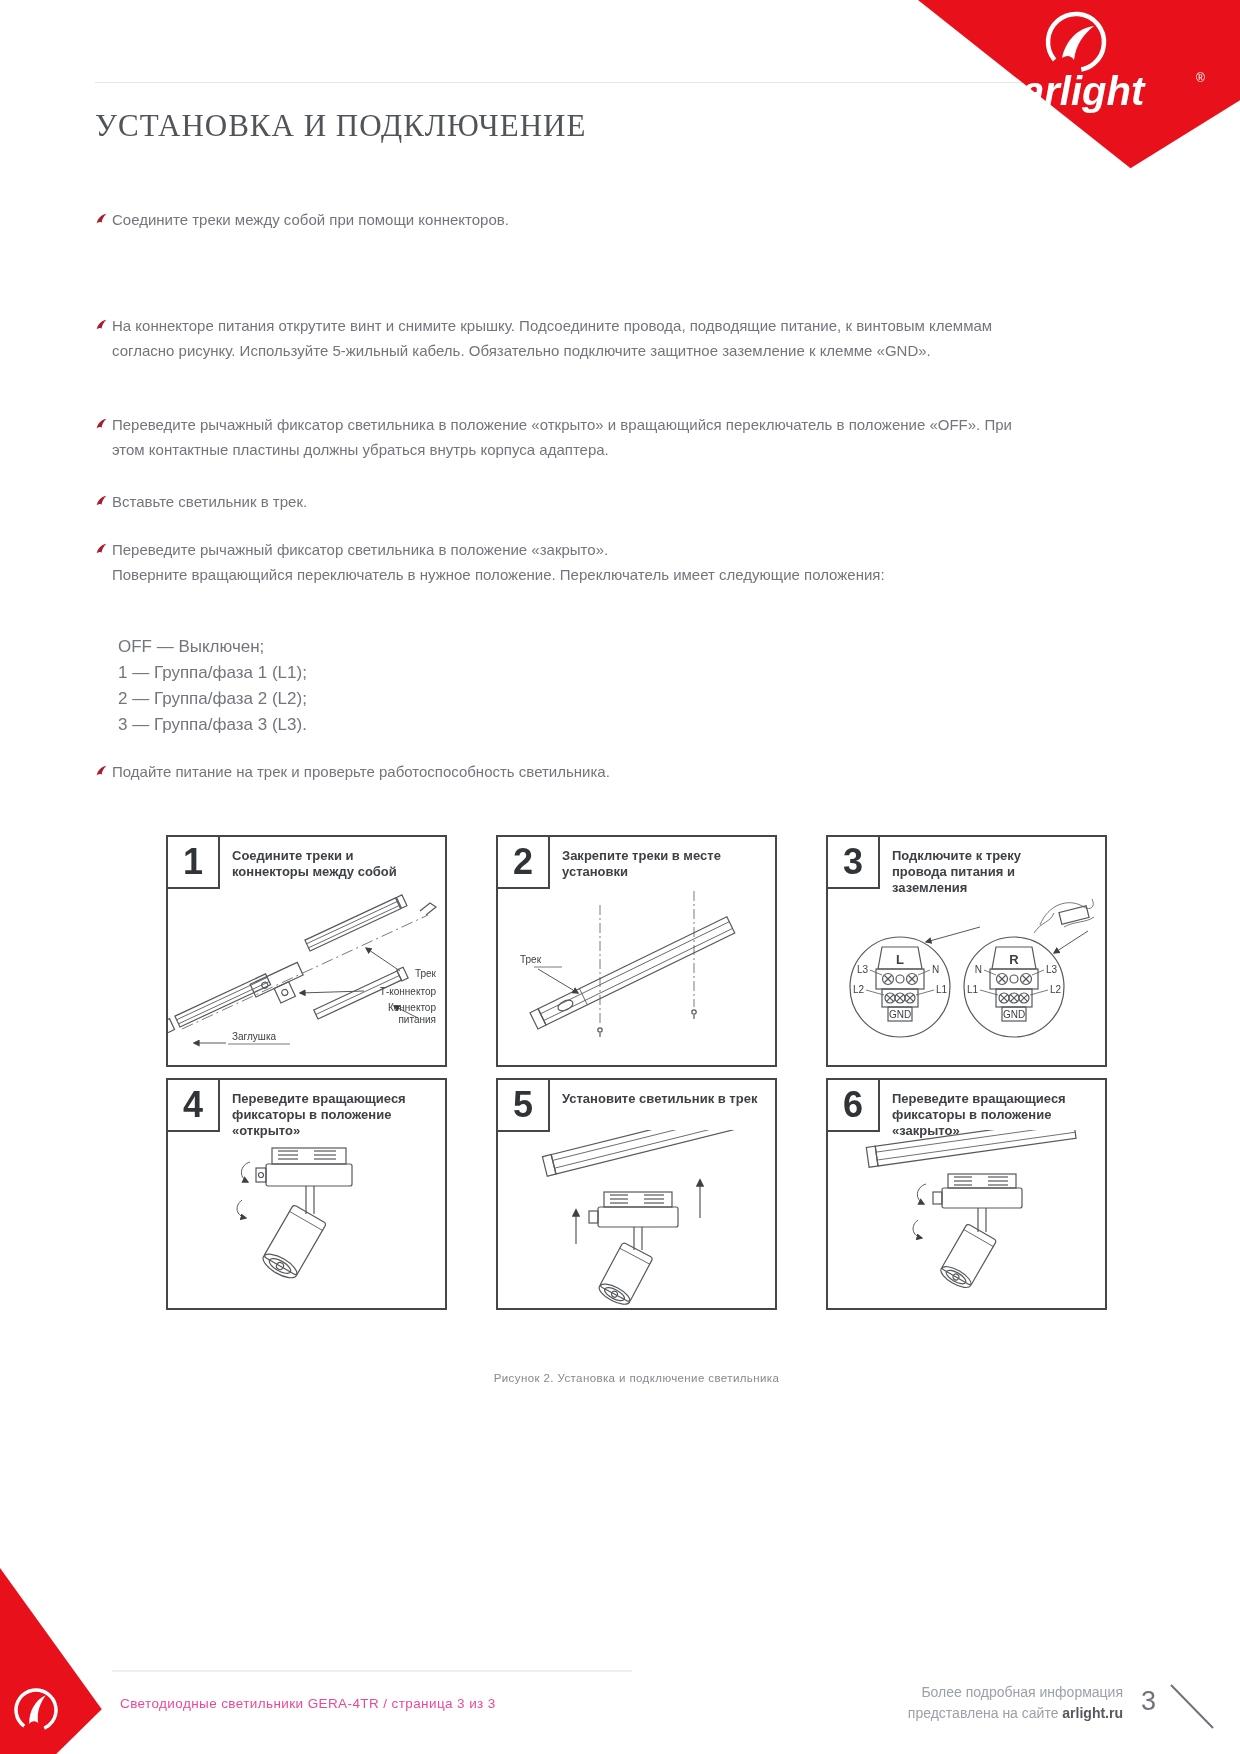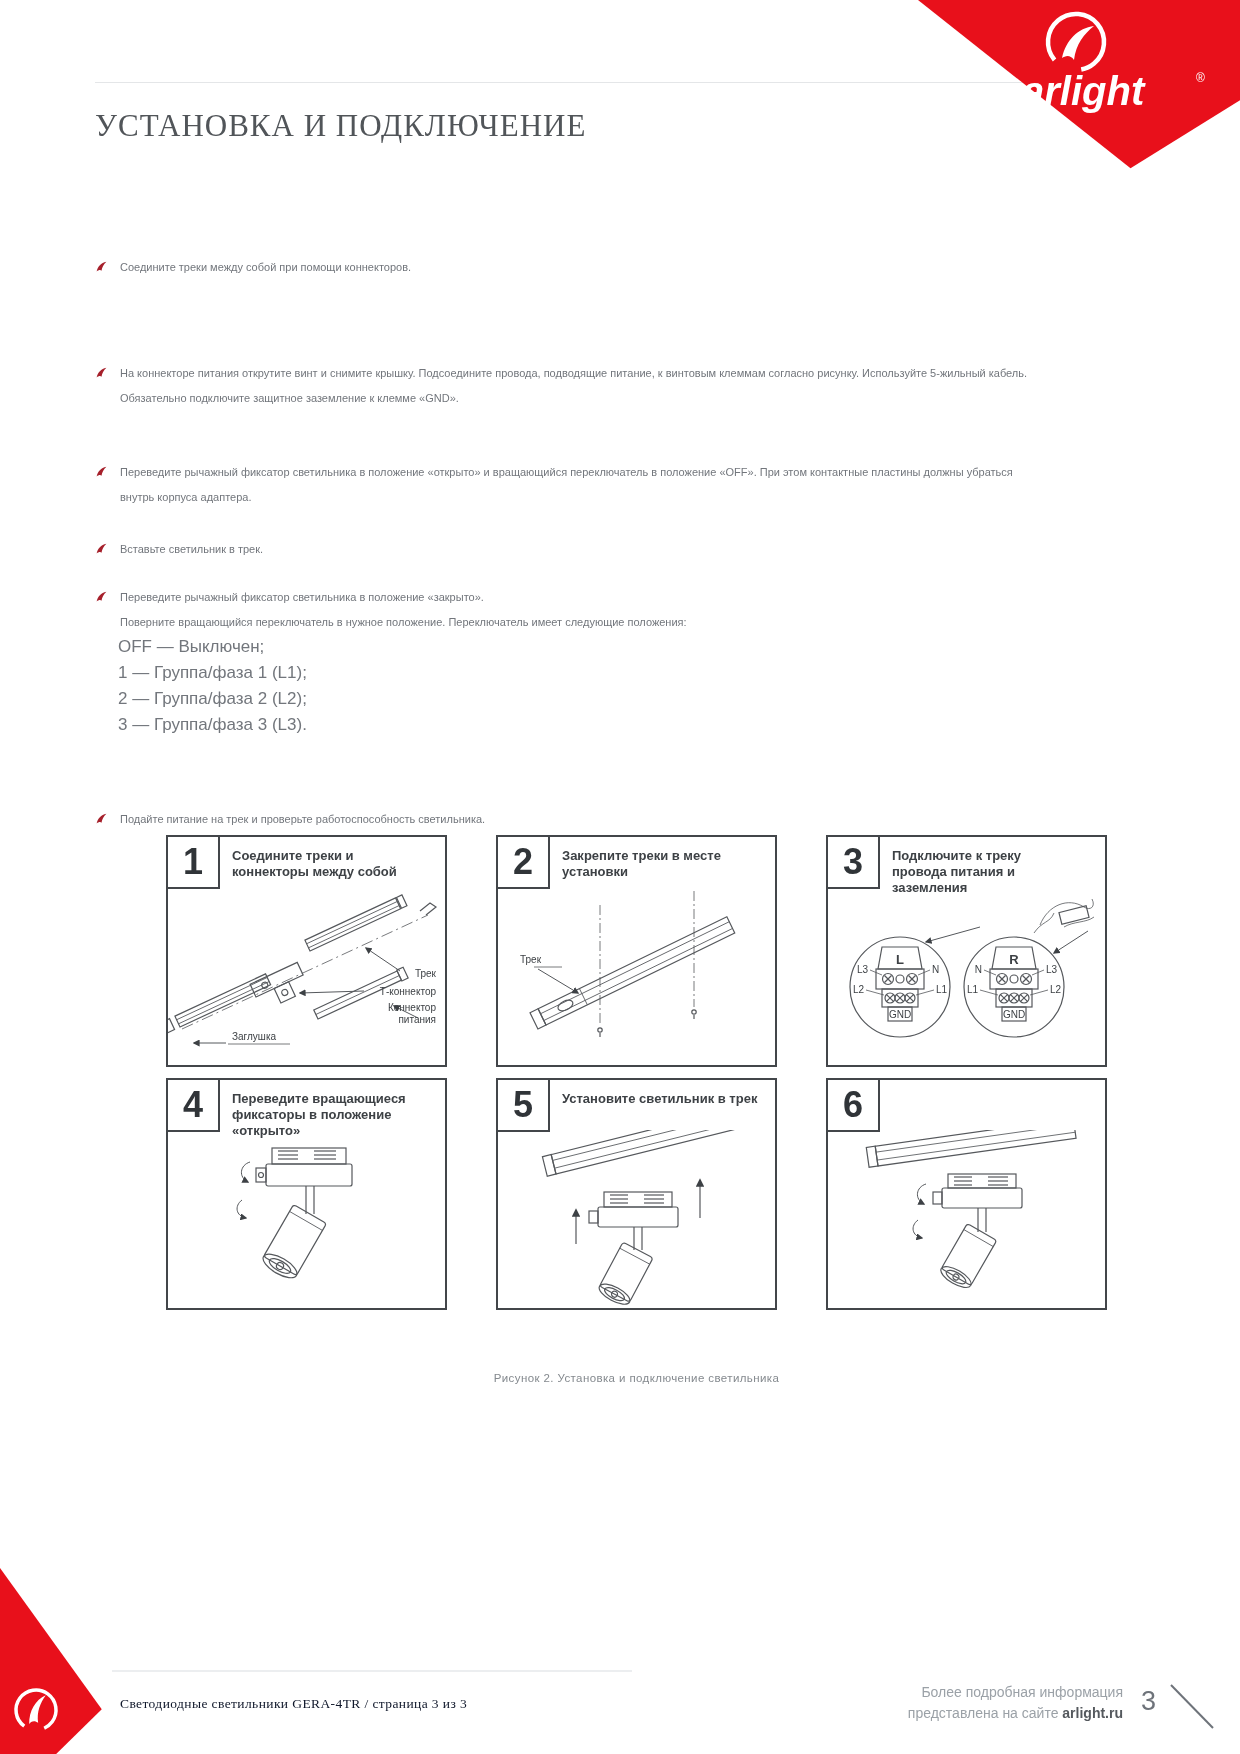--- a/index.html
+++ b/index.html
@@ -17,22 +17,22 @@
   .corner-tr{position:absolute;top:0;right:0;width:322px;height:170px;background:var(--red);
              clip-path:polygon(0 0,100% 0,100% 59%,66% 99%);}
   .corner-bl{position:absolute;left:0;bottom:0;width:106px;height:186px;background:var(--red);
              clip-path:polygon(0 0,96% 76%,53% 100%,0 100%);}
   .logo-tr{position:absolute;top:6px;right:16px;}
   .logo-bl{position:absolute;left:10px;bottom:18px;transform:rotate(-14deg);}
   .logo-word{font-style:italic;font-weight:bold;fill:#fff;}
 
   
   .title{position:absolute;left:95px;top:108px;font-size:31px;letter-spacing:1px;color:#515559;font-family:Liberation Serif, serif;}
-  .bullet{position:absolute;left:95px;width:945px;display:flex;gap:12px;
-          font-size:11px;line-height:25px;color:var(--body);margin-top:48px;}
+  .bullet{position:absolute;left:95px;width:945px;display:flex;gap:4px;
+          font-size:15px;line-height:25px;color:var(--body);}
   .bullet .mark{flex:0 0 13px;padding-top:5px;}
   .plainline{position:absolute;left:118px;font-size:17px;line-height:25px;color:var(--body);}
 
   
   .figure{position:absolute;left:166px;top:835px;width:941px;height:475px;}
   .step{position:absolute;width:281px;height:232px;border:2px solid #43464a;box-sizing:border-box;background:#fff;}
   .step-num{position:absolute;top:-2px;left:-2px;width:54px;height:54px;box-sizing:border-box;
             border:2px solid #43464a;background:#fff;display:flex;align-items:center;justify-content:center;
             font-size:36px;font-weight:bold;color:#303438;}
   .step-title{position:absolute;left:64px;top:11px;font-size:13px;font-weight:bold;
@@ -42,21 +42,21 @@
       stroke:#55585c;fill:none;stroke-width:1.2;}
   .art text{stroke:none;fill:var(--ink);font-size:10px;font-family:"Liberation Sans",sans-serif;}
   .art .bold{font-weight:bold;font-size:13px;}
   .art .thin{stroke-width:.8;}
   .art .lead{stroke-width:1;}
   .caption{position:absolute;left:166px;top:1372px;width:941px;text-align:center;
            font-size:11.5px;letter-spacing:.4px;color:#84898e;}
 
   
   .footline{position:absolute;left:112px;top:1670px;width:520px;height:2px;background:#eceef0;}
-  .foot-left{position:absolute;left:120px;top:1696px;font-size:13.5px;letter-spacing:.4px;color:#0f172a;font-family:Liberation Serif, serif;}
+  .foot-left{position:absolute;left:120px;top:1696px;font-size:13.5px;letter-spacing:.4px;color:#ec4899;}
   .foot-right{position:absolute;right:117px;top:1682px;text-align:right;font-size:14px;
               line-height:21px;color:#9ba1a7;}
   .foot-right b{color:#55595e;}
   .page-num{position:absolute;left:1141px;top:1686px;font-size:27px;color:#6e737a;}
 </style>
 </head>
 <body>
 
 <svg width="0" height="0" style="position:absolute">
   <defs>
@@ -346,20 +346,21 @@
             <ellipse cx="0" cy="50" rx="17" ry="7"></ellipse>
             <ellipse cx="0" cy="50" rx="11" ry="4.5"></ellipse>
             <circle cx="0" cy="50" r="3"></circle>
           </g>
         </g>
       </svg>
     </div>
 
     <div class="step" style="left:660px;top:243px">
       <div class="step-num">6</div>
+      <div class="step-title" style="width:175px">Переведите вращающиеся фиксаторы в положение «закрыто»</div>
       <svg class="step-art art" width="277" height="176" viewBox="0 0 277 176">
         <g transform="translate(50,36) rotate(-8)">
           <rect x="0" y="-20" width="200" height="20"></rect>
           <line x1="0" y1="-14" x2="200" y2="-14" class="thin"></line>
           <line x1="0" y1="-6" x2="200" y2="-6" class="thin"></line>
           <rect x="-9" y="-20" width="9" height="20"></rect>
         </g>
         <g transform="translate(112,44)">
           <rect x="8" y="0" width="68" height="14"></rect>
           <line x1="14" y1="3" x2="32" y2="3"></line>

